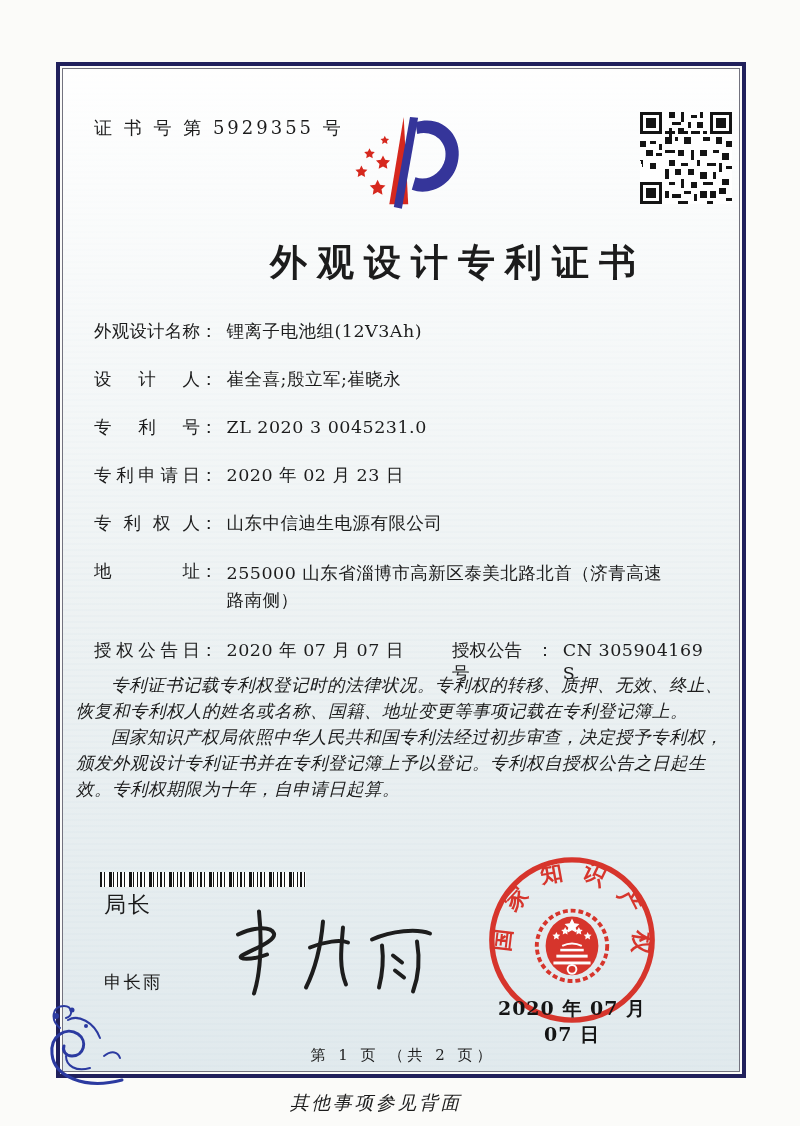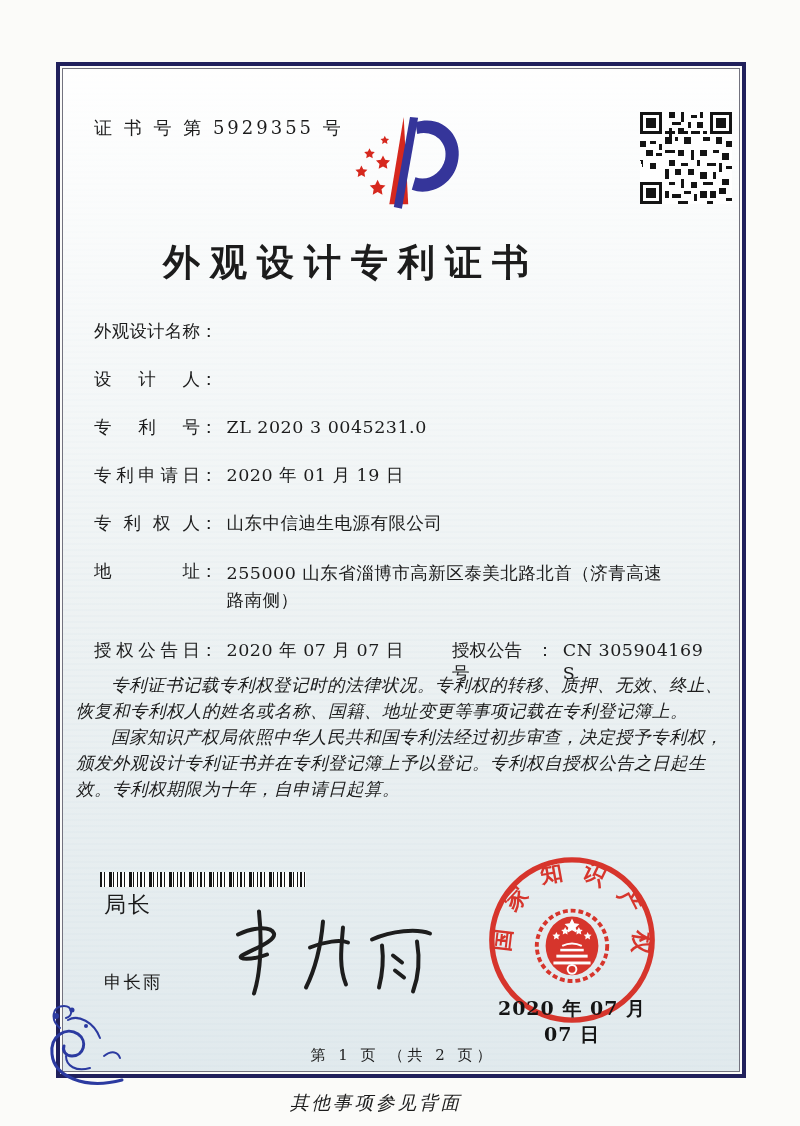--- a/index.html
+++ b/index.html
@@ -14,21 +14,21 @@
          background-image:linear-gradient(180deg,rgba(255,255,255,.95) 0%,rgba(229,237,241,.55) 55%,rgba(213,226,233,.65) 100%),
            repeating-linear-gradient(180deg,rgba(130,165,190,.07) 0 2px,rgba(255,255,255,0) 2px 6px);}
 
   .content{position:absolute;inset:0;z-index:2;}
 
   .cert-no{position:absolute;left:94px;top:116px;font-size:18px;letter-spacing:3px;}
 
   .logo{position:absolute;left:338px;top:98px;width:126px;height:126px;}
   .qr{position:absolute;left:640px;top:112px;width:92px;height:92px;}
 
-  .title{position:absolute;left:56px;top:238px;width:590px;text-align:center;
+  .title{position:absolute;left:56px;top:238px;width:590px;text-align:right;
          font-size:37px;font-weight:bold;letter-spacing:10px;}
 
   .fields{position:absolute;left:94px;top:320px;width:622px;font-size:17.5px;}
   .frow{display:flex;margin-bottom:25px;line-height:23px;}
   .flabel{width:106px;flex:none;text-align:justify;text-align-last:justify;}
   .fcolon{flex:none;margin-right:9px;}
   .fvalue{letter-spacing:.5px;}
   .fvalue.addr{max-width:445px;line-height:27px;}
   .grow{position:relative;display:flex;line-height:23px;}
   .grant-right{position:absolute;left:358px;top:0;display:flex;}
@@ -115,34 +115,36 @@
         <path d="M8 6h1v1H8z M10 6h1v1h-1z M12 6h1v1h-1z M14 6h1v1h-1z M16 6h1v1h-1z M18 6h1v1h-1z M20 6h1v1h-1z"></path>
       </g>
     </svg>
 
     <div class="title">外观设计专利证书</div>
 
     <div class="fields">
       <div class="frow">
         <span class="flabel">外观设计名称</span>
           <span class="fcolon">：</span>
+        <span class="fvalue">锂离子电池组(12V3Ah)</span>
       </div>
       <div class="frow">
         <span class="flabel">设 计 人</span>
           <span class="fcolon">：</span>
+        <span class="fvalue">崔全喜;殷立军;崔晓永</span>
       </div>
       <div class="frow">
         <span class="flabel">专 利 号</span>
           <span class="fcolon">：</span>
         <span class="fvalue">ZL 2020 3 0045231.0</span>
       </div>
       <div class="frow">
         <span class="flabel">专利申请日</span>
           <span class="fcolon">：</span>
-        <span class="fvalue">2020 年 01 月 19 日</span>
+        <span class="fvalue">2020 年 02 月 23 日</span>
       </div>
       <div class="frow">
         <span class="flabel">专 利 权 人</span>
           <span class="fcolon">：</span>
         <span class="fvalue">山东中信迪生电源有限公司</span>
       </div>
       <div class="frow">
         <span class="flabel">地 址</span>
           <span class="fcolon">：</span>
         <span class="fvalue addr">255000 山东省淄博市高新区泰美北路北首（济青高速路南侧）</span>

